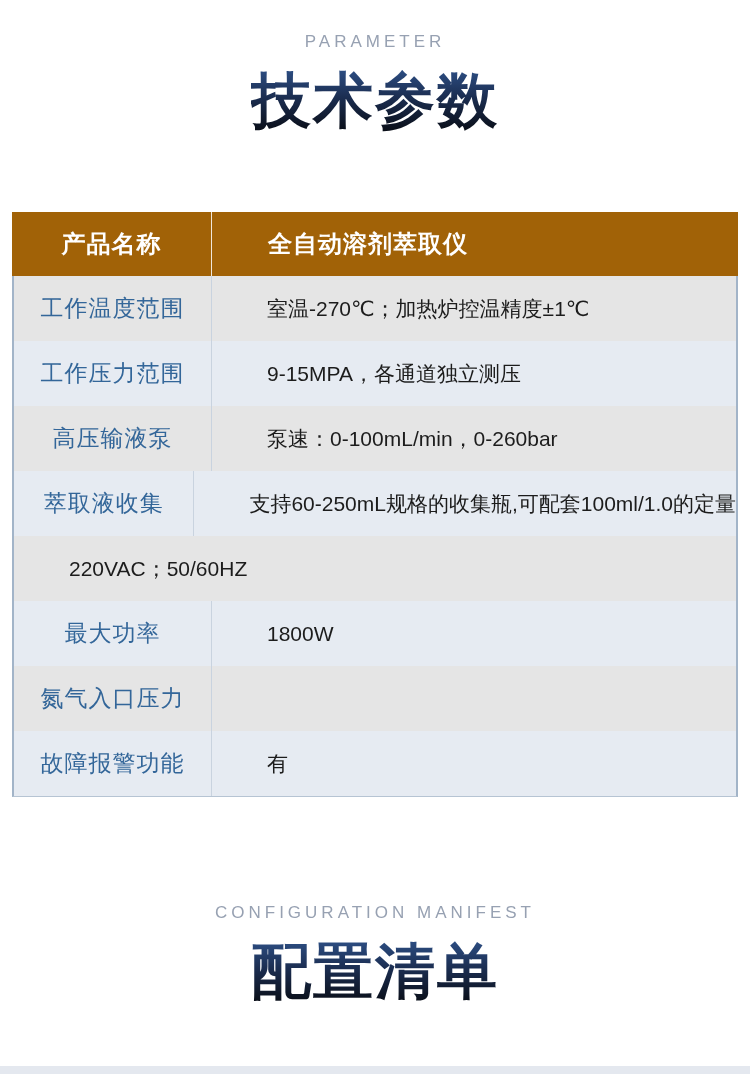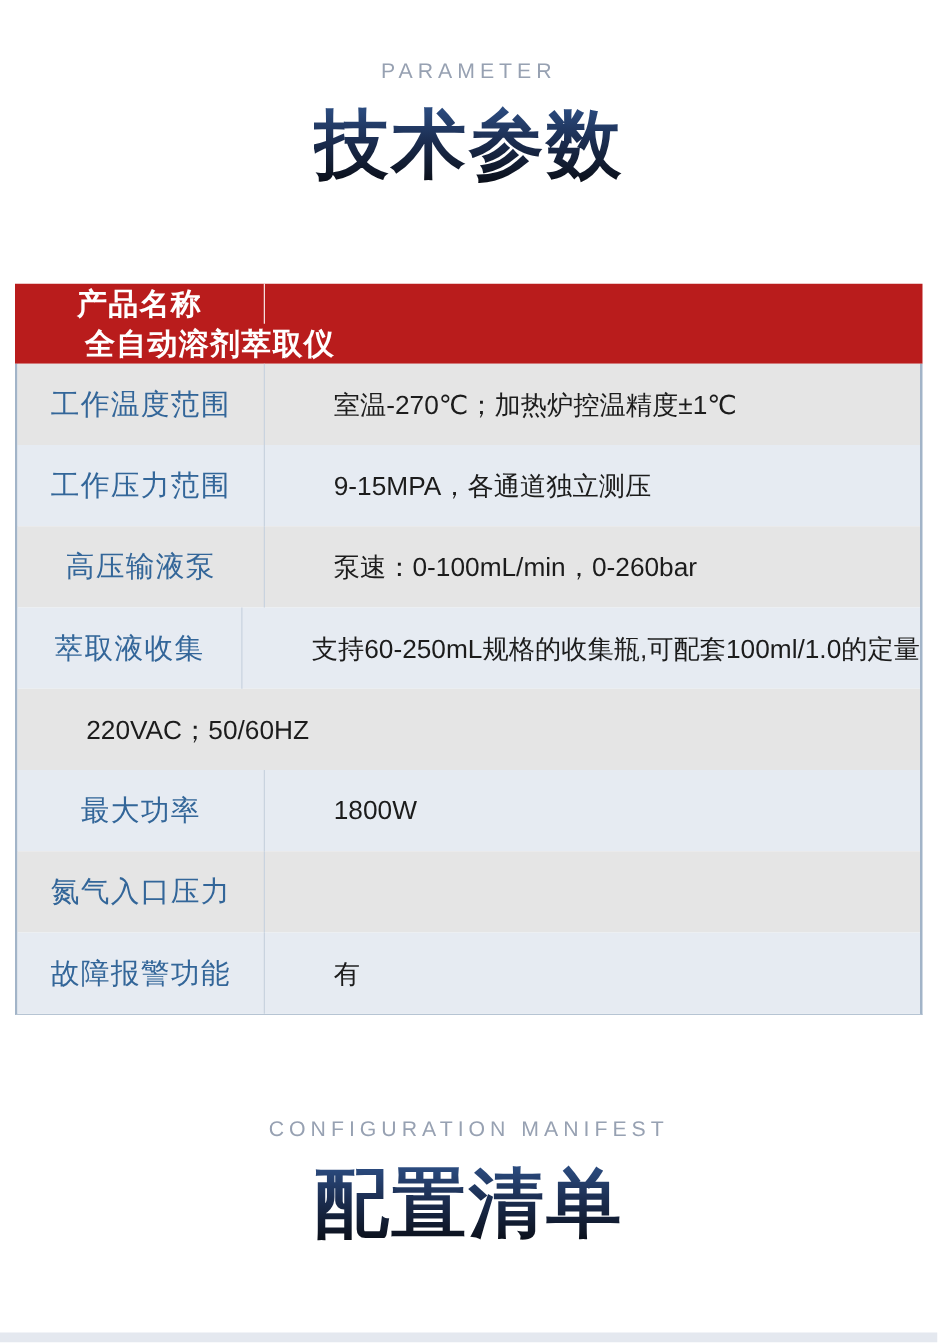--- a/index.html
+++ b/index.html
@@ -18,26 +18,26 @@
     display:inline-block;
     font-size:60px; font-weight:900; line-height:62px; letter-spacing:2px;
     color:#121d33;
   }
   @supports ((-webkit-background-clip: text) or (background-clip: text)) {
     .mega-title {
       background:linear-gradient(180deg,#2c4d82 0%,#1b2d50 45%,#0a0e17 100%);
       -webkit-background-clip:text; background-clip:text; color:transparent;
     }
   }
-  .param-head { padding-top:47px; }
+  .param-head { padding-top:32px; }
   .param-head .mega-title { margin-top:18px; }
 
   .spec-table { width:726px; margin:80px 0 0 12px; }
   .spec-header {
-    display:flex; height:64px; background:#b91c1c; color:#ffffff;flex-direction:column;
+    display:flex; height:64px; background:#a16207; color:#ffffff;
   }
   .spec-header .cell-label {
     width:200px; display:flex; align-items:center; justify-content:center;
     font-size:24px; font-weight:600; letter-spacing:1px;
     border-right:1px solid rgba(255,255,255,0.85);
   }
   .spec-header .cell-value {
     flex:1; display:flex; align-items:center; padding-left:56px;
     font-size:24px; font-weight:600; letter-spacing:1px;
   }
@@ -49,21 +49,21 @@
   .spec-row.alt { background:#e6ebf2; }
   .spec-row .cell-label {
     width:198px; display:flex; align-items:center; justify-content:center;
     font-size:23px; color:#336699; letter-spacing:1px;
     border-right:1px solid #c9d3df;
   }
   .spec-row .cell-value {
     flex:1; display:flex; align-items:center; padding-left:55px;
     font-size:21px; color:#1c1c1c; white-space:nowrap;
   }
-  .config-head { margin-top:82px; }
+  .config-head { margin-top:106px; }
   .config-head .mega-title { margin-top:18px; }
 
   .next-table-strip {
     position:absolute; left:0; bottom:0; width:750px; height:8px;
     background:#e4e8ef;
   }
 </style>
 </head>
 <body>
 

